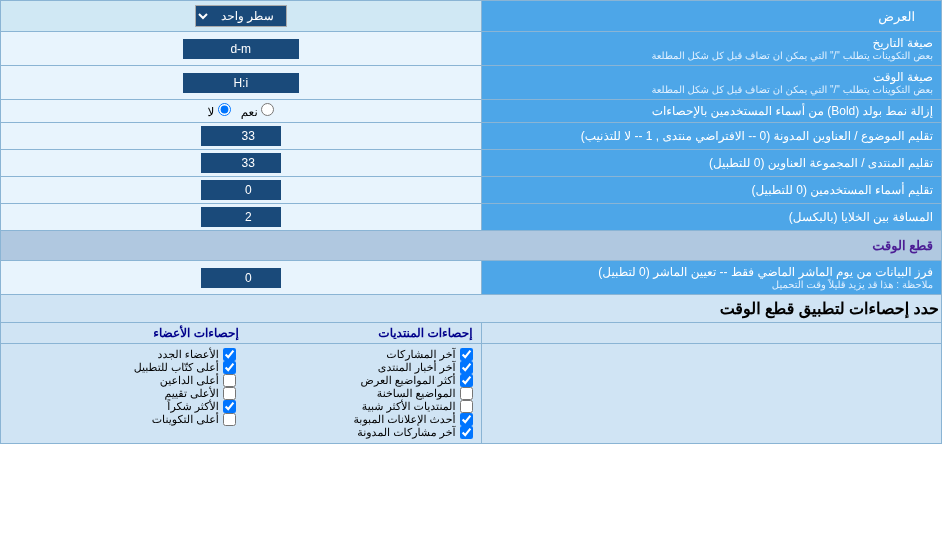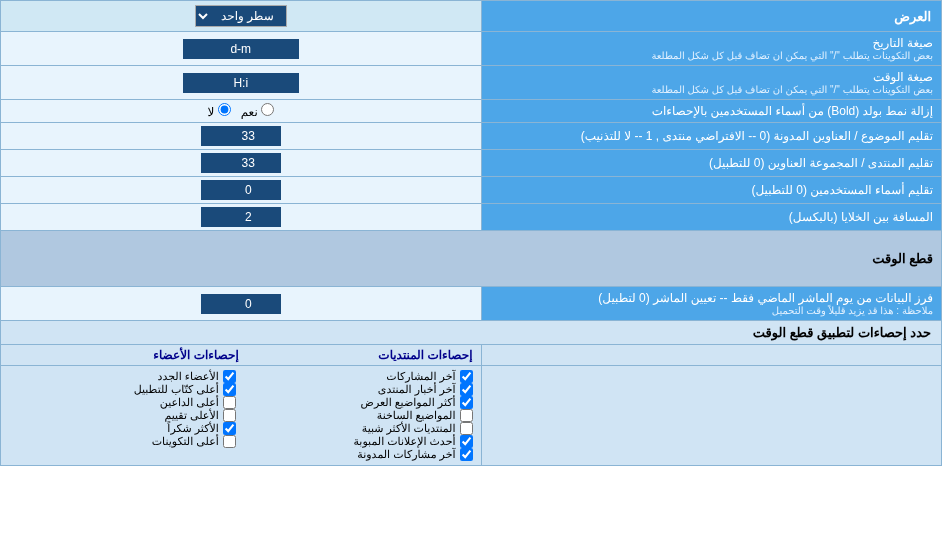--- a/index.html
+++ b/index.html
@@ -66,23 +66,23 @@
       justify-content: center;
       gap: 10px;
     }
     .radio-group label {
       color: #000;
       font-size: 12px;
     }
     .section-header {
       background: #b0c8e0;
       font-weight: bold;
-      color: #000000;
+      color: #4c1d95;
       text-align: right;
-      padding: 20px 8px;
+      padding: 7px 8px;
       font-size: 13px;
     }
     .checkbox-item {
       display: flex;
       align-items: center;
       gap: 4px;
       font-size: 11px;
       color: #000;
       white-space: nowrap;
     }
@@ -100,21 +100,21 @@
       text-align: center;
     }
   </style>
 </head>
 <body>
 
 <table class="main-table" style="width:942px; border-collapse:collapse;">
 
   <tbody>
       <tr class="top-select-row">
-    <td style="text-align:right; background:#4da6e8; color:#fff; font-weight:bold; font-size:13px; padding:4px 10px; width:460px;">العرض</td>
+    <td style="text-align:right; background:#4da6e8; color:#fff; font-weight:normal; font-size:13px; padding:4px 26px; width:460px;">العرض</td>
     <td style="background:#d0e8f4; text-align:center; padding:4px 6px;">
       <select class="styled">
         <option>سطر واحد</option>
         <option>سطران</option>
         <option>ثلاثة أسطر</option>
       </select>
     </td>
   </tr>
 
   <tr>
@@ -189,21 +189,21 @@
     <td class="cell-label">
       <div>فرز البيانات من يوم الماشر الماضي فقط -- تعيين الماشر (0 لتطبيل)</div>
       <div class="cell-label-sub">ملاحظة : هذا قد يزيد قليلاً وقت التحميل</div>
     </td>
     <td class="cell-input">
       <input type="number" value="0" style="">
     </td>
   </tr>
 
   <tr>
-    <td colspan="2" style="background:#d0e4f4; padding:4px 10px; text-align:right; font-size:13px; color:#000; font-weight:bold;">حدد إحصاءات لتطبيق قطع الوقت</td>
+    <td colspan="2" style="background:#d0e4f4; padding:4px 2px; text-align:right; font-size:16px; color:#000; font-weight:bold;">حدد إحصاءات لتطبيق قطع الوقت</td>
   </tr>
 
   <tr>
     <td style="background:#d0e4f4; padding:3px 8px; width:460px;"></td>
     <td style="background:#d0e4f4; padding:3px 8px;">
       <div style="display:grid; grid-template-columns:1fr 1fr; gap:4px;">
         <div style="font-weight:bold; color:#00008b; font-size:12px; text-align:right;">إحصاءات المنتديات</div>
         <div style="font-weight:bold; color:#00008b; font-size:12px; text-align:right;">إحصاءات الأعضاء</div>
       </div>
     </td>

